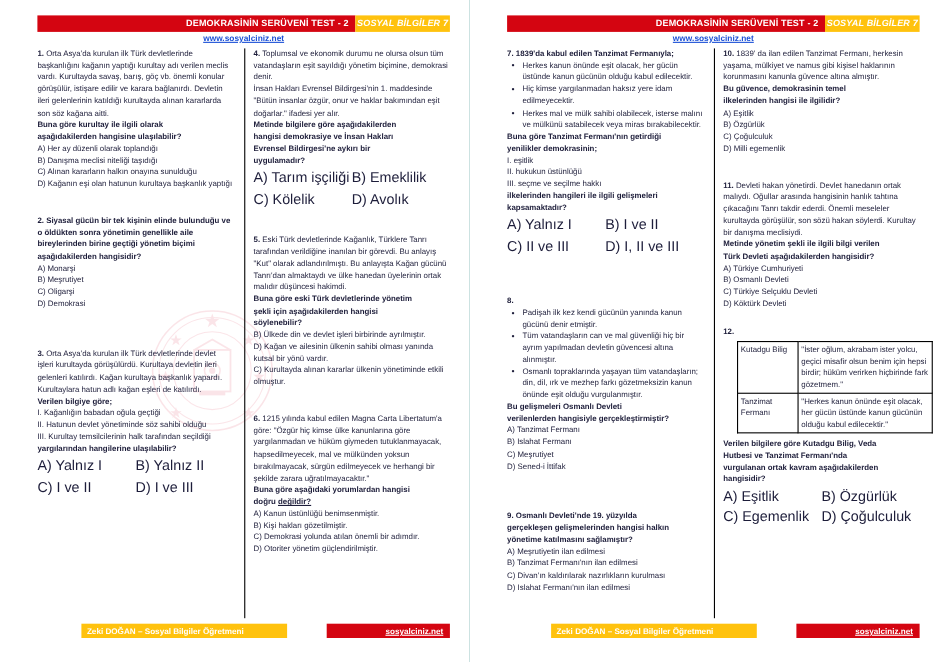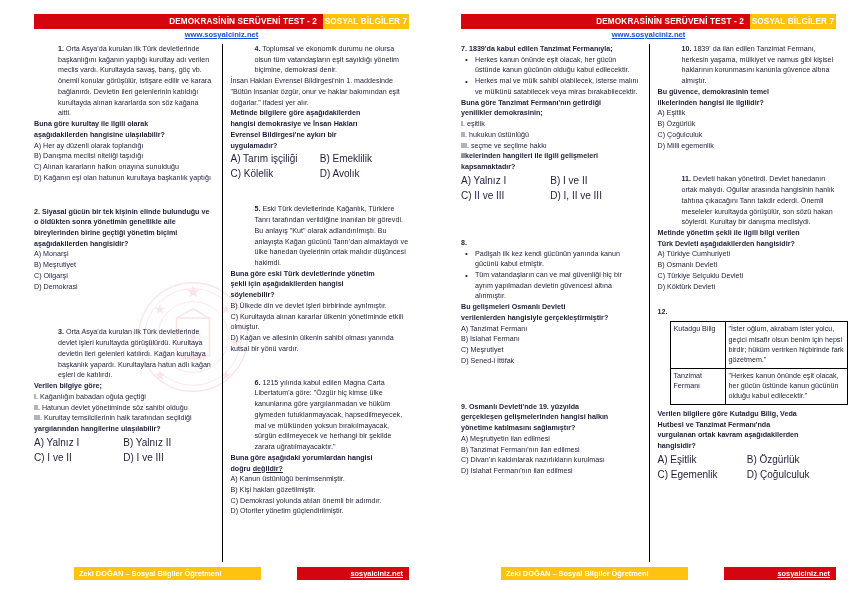--- a/index.html
+++ b/index.html
@@ -65,20 +65,21 @@
     flex: 0 0 86px;
     background: #FFC20E;
     color: #ffffff;
     font-size: 8.2px;
     font-weight: bold;
     letter-spacing: .15px;
     display: flex;
     align-items: center;
     justify-content: center;
     box-sizing: border-box;
+    font-style: italic;
   }
   .header-link {
     position: absolute;
     left: 26px;
     right: 10px;
     top: 24px;
     height: 11px;
     text-align: center;
     font-size: 7.6px;
     font-weight: bold;
@@ -157,21 +158,21 @@
     margin-bottom: 9px;
   }
   .q p {
     margin: 0;
     font-size: 7.15px;
     line-height: 1.5;
     color: #1d1d3a;
     letter-spacing: 0px;
   }
   .q p.b { font-weight: bold; }
-  .q p.num { font-weight: normal; margin-left: 24px; }
+  .q p.num { font-weight: normal; }
   .q p.num .n { font-weight: bold; }
   .q ul {
     margin: 0;
     padding-left: 12px;
     list-style: none;
   }
   .q ul li {
     position: relative;
     font-size: 7.15px;
     line-height: 1.5;
@@ -186,21 +187,21 @@
     top: -0.5px;
     font-size: 8px;
     color: #1d1d3a;
   }
   .opts-grid {
     display: flex;
     flex-wrap: wrap;
   }
   .opts-grid .op {
     width: 50%;
-    font-size: 10px;
+    font-size: 13px;
     line-height: 1.5;
     color: #1d1d3a;
     box-sizing: border-box;
   }
   .u { text-decoration: underline; }
   .spacer-sm { height: 6px; }
   .spacer-md { height: 14px; }
   .spacer-lg { height: 26px; }
 
   
@@ -326,22 +327,22 @@
           </div>
 
           <div class="spacer-md"></div>
 
           <div class="q">
             <p class="num"><span class="n">5.</span> <span>Eski Türk devletlerinde Kağanlık, Türklere Tanrı tarafından verildiğine inanılan bir görevdi. Bu anlayış "Kut" olarak adlandırılmıştı. Bu anlayışta Kağan gücünü Tanrı'dan almaktaydı ve ülke hanedan üyelerinin ortak malıdır düşüncesi hakimdi.</span></p>
             <p class="b">Buna göre eski Türk devletlerinde yönetim</p>
             <p class="b">şekli için aşağıdakilerden hangisi</p>
             <p class="b">söylenebilir?</p>
             <p>B) Ülkede din ve devlet işleri birbirinde ayrılmıştır.</p>
+            <p>D) Kağan ve ailesinin ülkenin sahibi olması yanında kutsal bir yönü vardır.</p>
             <p>C) Kurultayda alınan kararlar ülkenin yönetiminde etkili olmuştur.</p>
-            <p>D) Kağan ve ailesinin ülkenin sahibi olması yanında kutsal bir yönü vardır.</p>
           </div>
 
           <div class="spacer-md"></div>
 
           <div class="q">
             <p class="num"><span class="n">6.</span> <span>1215 yılında kabul edilen Magna Carta Libertatum'a göre: "Özgür hiç kimse ülke kanunlarına göre yargılanmadan ve hüküm giymeden tutuklanmayacak, hapsedilmeyecek, mal ve mülkünden yoksun bırakılmayacak, sürgün edilmeyecek ve herhangi bir şekilde zarara uğratılmayacaktır."</span></p>
             <p class="b">Buna göre aşağıdaki yorumlardan hangisi</p>
             <p class="b"><span>doğru </span><span class="u">değildir?</span></p>
             <p>A) Kanun üstünlüğü benimsenmiştir.</p>
             <p>B) Kişi hakları gözetilmiştir.</p>
@@ -371,20 +372,21 @@
 
       <div class="columns">
         <div class="col-divider"></div>
 
         <div class="col col-left">
 
           <div class="q">
             <p class="b"><span>7.</span> <span>1839'da kabul edilen Tanzimat Fermanıyla;</span></p>
             <ul>
               <li>Herkes kanun önünde eşit olacak, her gücün üstünde kanun gücünün olduğu kabul edilecektir.</li>
+              <li>Hiç kimse yargılanmadan haksız yere idam edilmeyecektir.</li>
               <li>Herkes mal ve mülk sahibi olabilecek, isterse malını ve mülkünü satabilecek veya miras bırakabilecektir.</li>
             </ul>
             <p class="b">Buna göre Tanzimat Fermanı'nın getirdiği</p>
             <p class="b">yenilikler demokrasinin;</p>
             <p>I. eşitlik</p>
             <p>II. hukukun üstünlüğü</p>
             <p>III. seçme ve seçilme hakkı</p>
             <p class="b">ilkelerinden hangileri ile ilgili gelişmeleri</p>
             <p class="b">kapsamaktadır?</p>
             <div class="opts-grid">
@@ -393,22 +395,23 @@
               <div class="op">C) II ve III</div>
               <div class="op">D) I, II ve III</div>
             </div>
           </div>
 
           <div class="spacer-lg"></div>
 
           <div class="q">
             <p class="b">8.</p>
             <ul>
-              <li>Padişah ilk kez kendi gücünün yanında kanun gücünü kabul etmiştir.</li>
+              <li>Padişah ilk kez kendi gücünün yanında kanun gücünü denir etmiştir.</li>
               <li>Tüm vatandaşların can ve mal güvenliği hiç bir ayrım yapılmadan devletin güvencesi altına alınmıştır.</li>
+              <li>Osmanlı topraklarında yaşayan tüm vatandaşların; din, dil, ırk ve mezhep farkı gözetmeksizin kanun önünde eşit olduğu vurgulanmıştır.</li>
             </ul>
             <p class="b">Bu gelişmeleri Osmanlı Devleti</p>
             <p class="b">verilenlerden hangisiyle gerçekleştirmiştir?</p>
             <p>A) Tanzimat Fermanı</p>
             <p>B) Islahat Fermanı</p>
             <p>C) Meşrutiyet</p>
             <p>D) Sened-i İttifak</p>
           </div>
 
           <div class="spacer-lg"></div>

